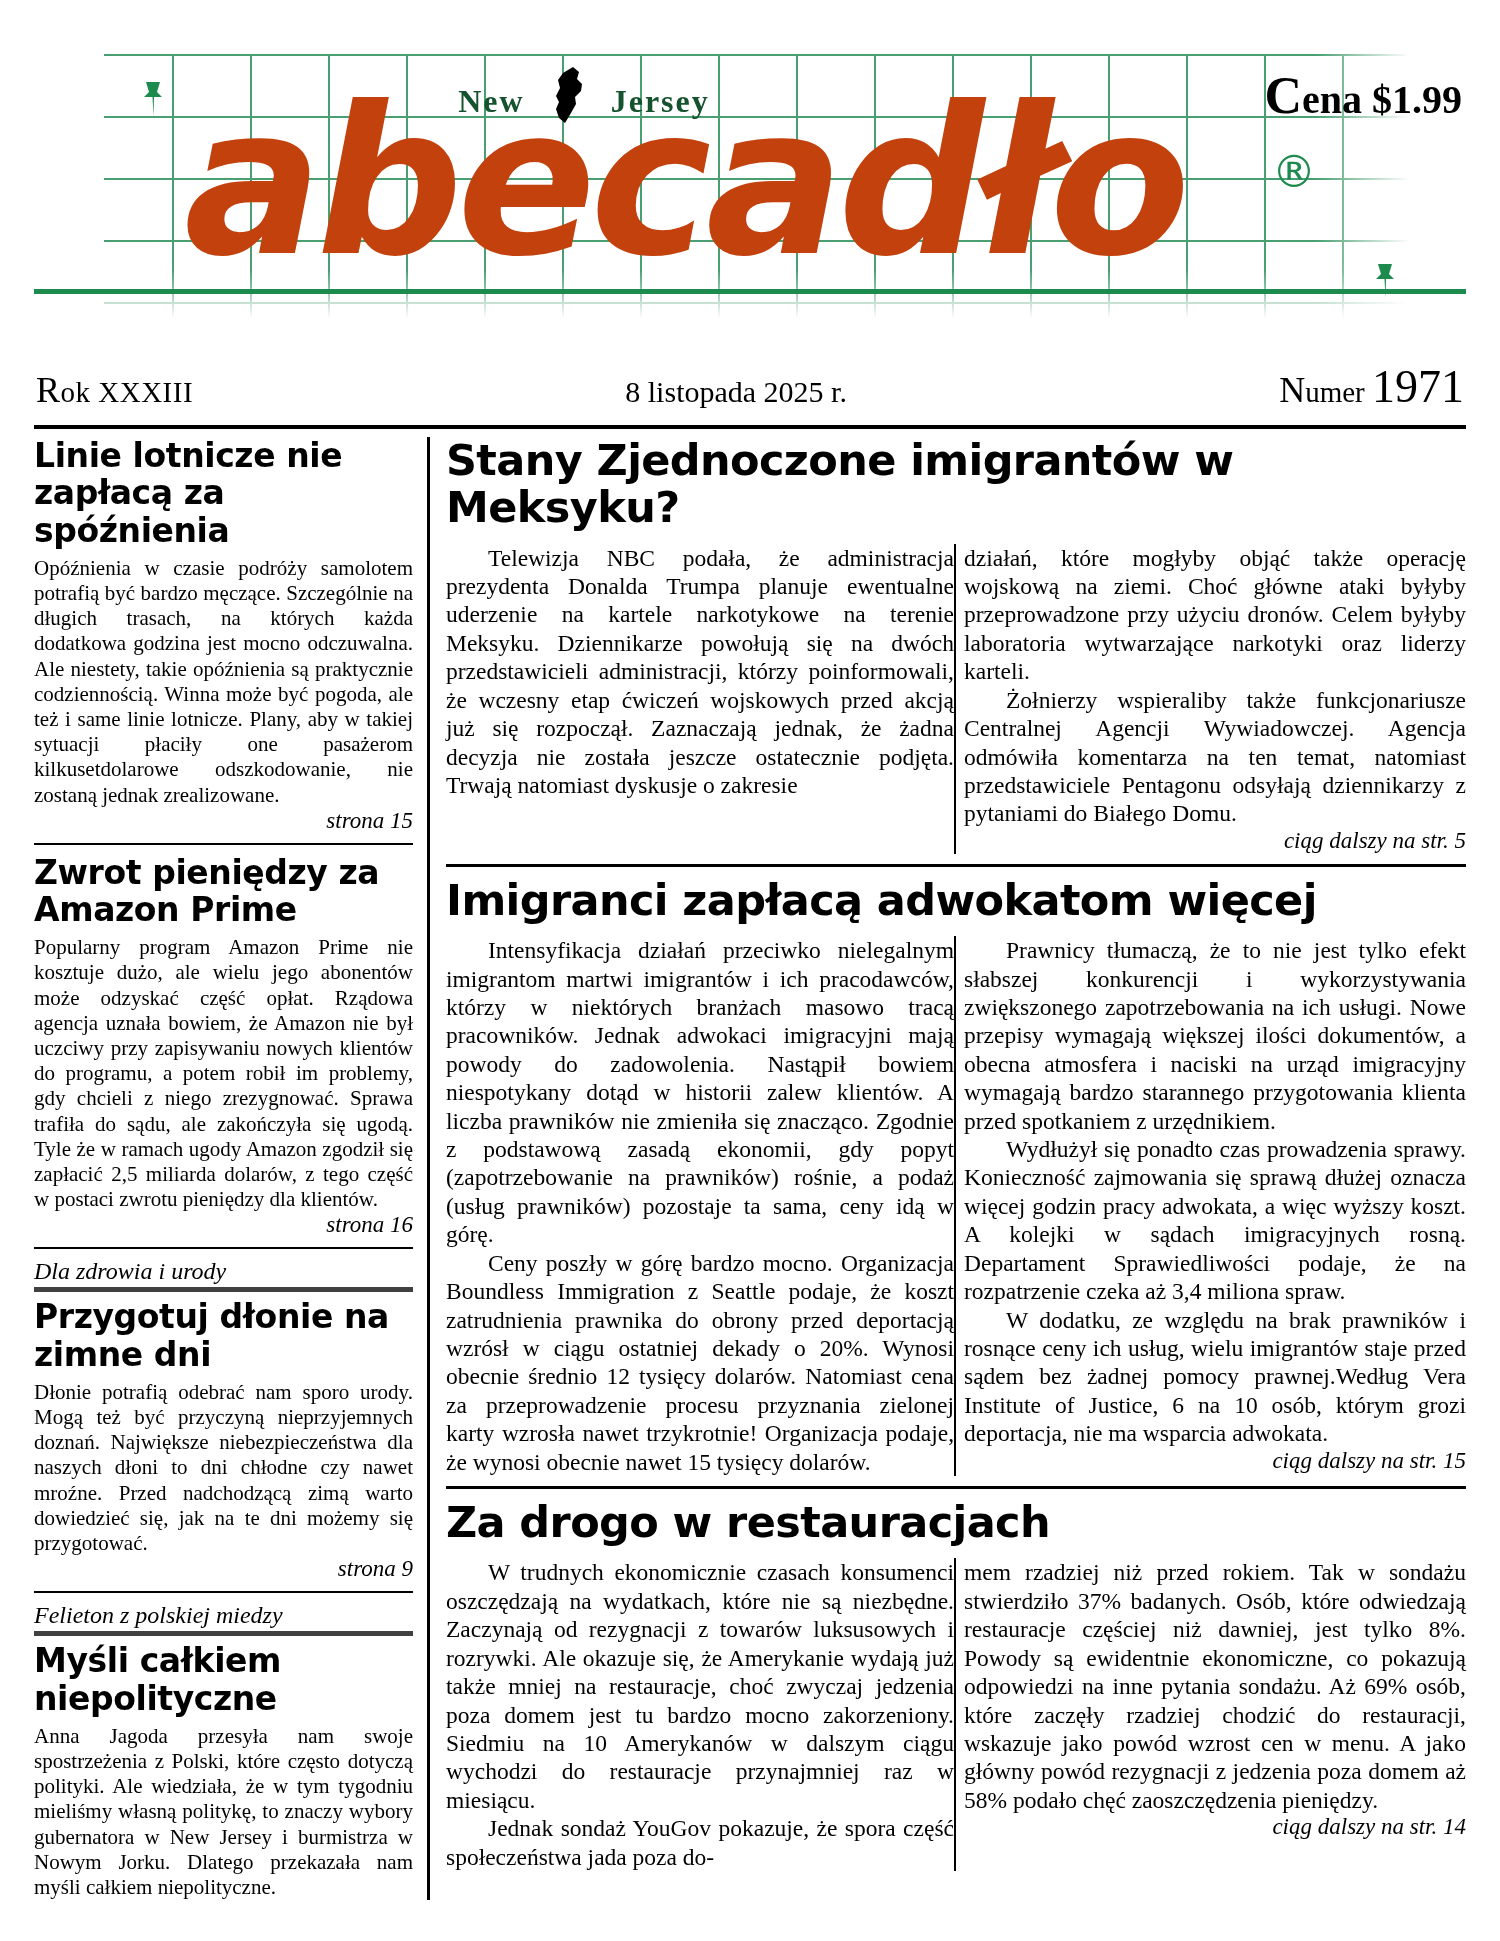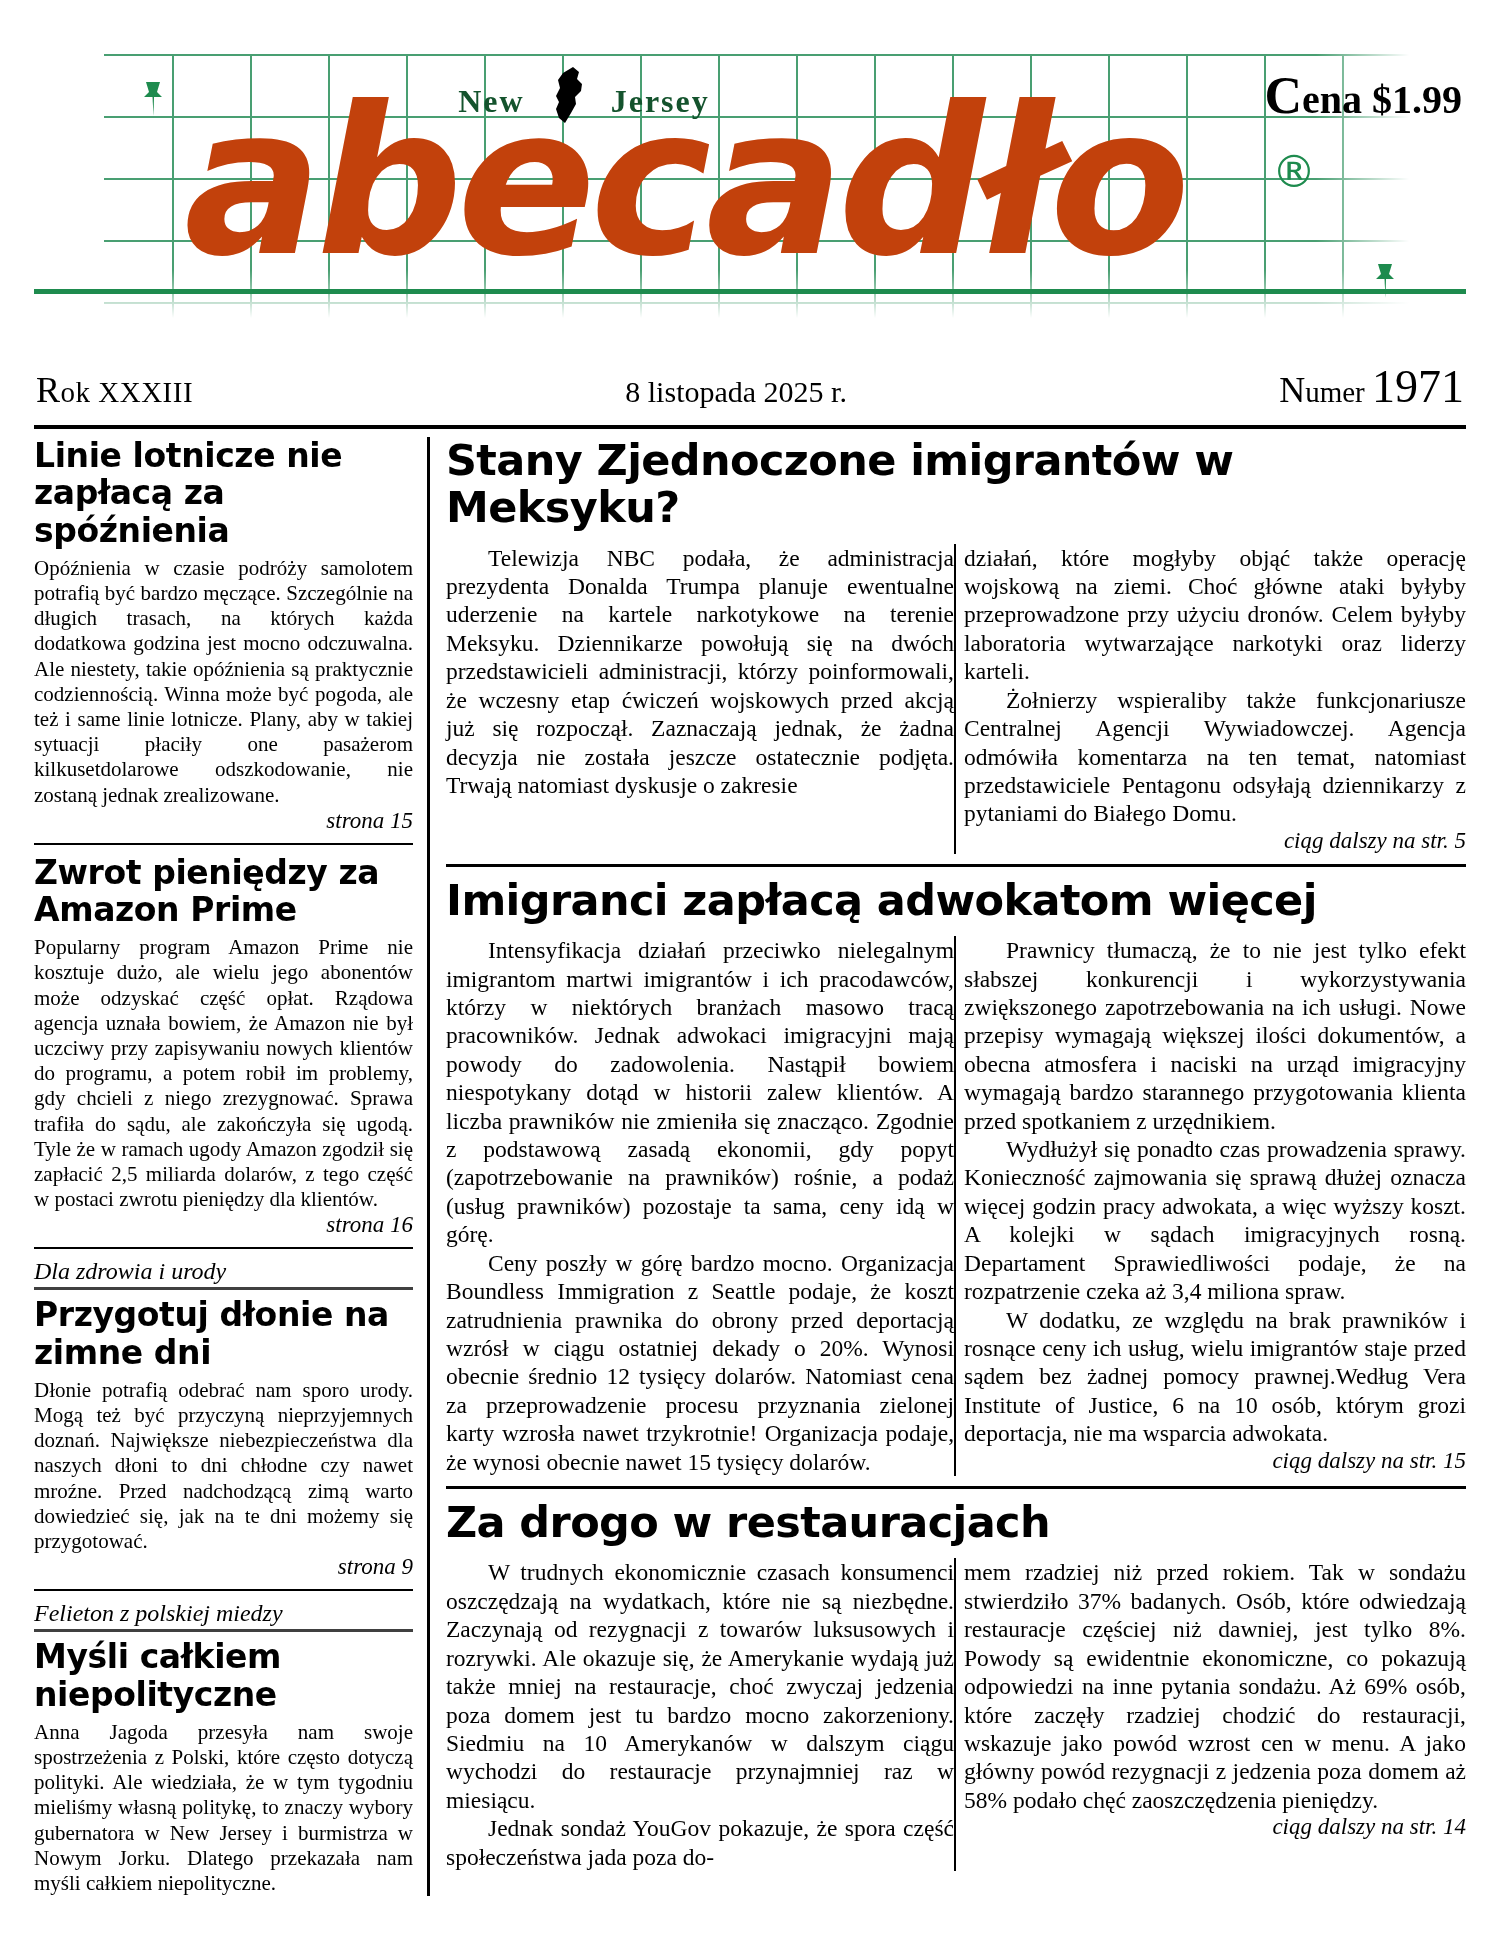--- a/index.html
+++ b/index.html
@@ -176,21 +176,21 @@
     font-weight: bold;
     font-size: 33px;
     line-height: 1.13;
     margin: 0 0 7px 0;
     letter-spacing: -0.4px;
   }
   .kicker {
     font-family: "Liberation Serif", serif;
     font-style: italic;
     font-size: 24px;
-    border-bottom: 3px solid #404040;
+    border-bottom: 5px solid #404040;
     padding-bottom: 2px;
     margin-bottom: 6px;
   }
   p.body-sm {
     font-family: "Liberation Serif", serif;
     font-size: 21px;
     line-height: 1.20;
     text-align: justify;
     margin: 0;
     -webkit-hyphens: auto;

